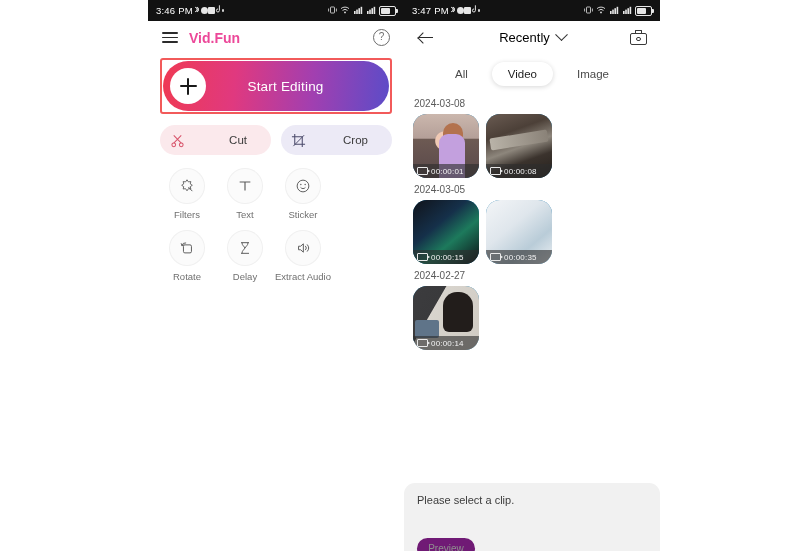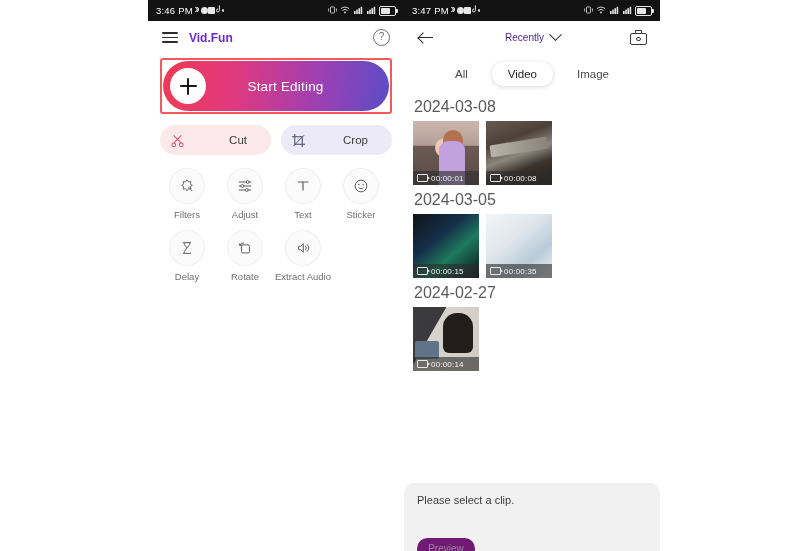--- a/index.html
+++ b/index.html
@@ -31,21 +31,21 @@
   .batt{
     width:15px;height:8px;border:1px solid #e6e6e6;border-radius:2px;position:relative;display:inline-block;
   }
   .batt:after{content:"";position:absolute;right:-2.5px;top:2px;width:1.5px;height:4px;background:#e6e6e6;border-radius:0 1px 1px 0;}
   .batt i{position:absolute;left:1px;top:1px;bottom:1px;width:60%;background:#e6e6e6;border-radius:1px;display:block;}
 
   
   .appbar{height:33px;display:flex;align-items:center;padding:0 14px;box-sizing:border-box;}
   .hamburger{width:16px;display:flex;flex-direction:column;gap:3px;cursor:pointer;}
   .hamburger span{display:block;height:1.8px;background:#2b2b2b;border-radius:1px;}
-  .app-title{font-size:12px;font-weight:bold;color:#6d28d9;margin-left:11px;}
+  .app-title{font-size:14px;font-weight:bold;color:#ec4899;margin-left:11px;}
   .help-ico{
     margin-left:auto;width:15px;height:15px;border:1.3px solid #6d6d6d;border-radius:50%;
     color:#6d6d6d;font-size:10px;line-height:13px;text-align:center;cursor:pointer;
   }
 
   
   .start-wrap{position:relative;margin:4px 12px 0 12px;padding:3px;}
   .start-hl{
     position:absolute;left:0;top:0;right:0;bottom:0;
     border:2px solid #f25a5a;border-radius:3px;box-sizing:border-box;pointer-events:none;
@@ -94,40 +94,40 @@
   .gallery-bar{height:33px;display:flex;align-items:center;padding:0 13px;box-sizing:border-box;}
   .back-arrow{width:18px;height:18px;position:relative;cursor:pointer;}
   .back-arrow:before{
     content:"";position:absolute;left:2px;top:8.2px;width:14px;height:1.6px;background:#2b2b2b;
   }
   .back-arrow:after{
     content:"";position:absolute;left:2px;top:5px;width:7px;height:7px;
     border-left:1.6px solid #2b2b2b;border-bottom:1.6px solid #2b2b2b;transform:rotate(45deg);
   }
   .gallery-title-wrap{flex:1;display:flex;align-items:center;justify-content:center;gap:7px;cursor:pointer;}
-  .gallery-title{font-size:10px;color:#4c1d95;}
+  .gallery-title{font-size:13px;color:#000000;}
   .chev{width:8px;height:8px;border-right:1.6px solid #333;border-bottom:1.6px solid #333;transform:rotate(45deg) translate(-2px,-2px);}
   .cam-ico{width:17px;height:15px;position:relative;cursor:pointer;}
   .cam-body{position:absolute;left:0;bottom:0;width:17px;height:12.5px;border:1.5px solid #3a3a3a;border-radius:2px;box-sizing:border-box;}
   .cam-hump{position:absolute;left:5px;top:0;width:7px;height:3px;border:1.5px solid #3a3a3a;border-bottom:none;border-radius:1px 1px 0 0;box-sizing:border-box;}
   .cam-lens{position:absolute;left:6.2px;bottom:4px;width:4.5px;height:4.5px;border:1.4px solid #3a3a3a;border-radius:50%;box-sizing:border-box;}
 
   
   .tabs{display:flex;justify-content:center;align-items:center;gap:8px;padding:8px 0 6px 0;}
   .tab{
     font-size:11.5px;color:#4a4a4a;padding:6px 16px;border-radius:14px;cursor:pointer;
   }
   .tab.active{background:#fff;box-shadow:0 1px 5px rgba(0,0,0,.16);color:#1c1c1c;}
 
   
   .groups{padding:0 9px;}
-  .date{font-size:16px;color:#5a5a5a;margin:6px 0 5px 1px;}
+  .date{font-size:10px;color:#5a5a5a;margin:6px 0 5px 1px;}
   .thumbs{display:flex;gap:7px;}
   .thumb{
-    width:66px;height:64px;border-radius:0;overflow:hidden;position:relative;cursor:pointer;
+    width:66px;height:64px;border-radius:14px;overflow:hidden;position:relative;cursor:pointer;
     background:#0369a1;flex:0 0 auto;
   }
   .dur{
     position:absolute;left:0;right:0;bottom:0;height:14px;background:rgba(45,45,45,.62);
     display:flex;align-items:center;gap:3px;padding-left:4px;box-sizing:border-box;
   }
   .dur-cam{
     width:9px;height:6px;border:1px solid #e9e9e9;border-radius:1px;position:relative;flex:0 0 auto;
   }
   .dur-cam:after{content:"";position:absolute;right:-3px;top:0.6px;border-left:3px solid #e9e9e9;border-top:2px solid transparent;border-bottom:2px solid transparent;}
@@ -279,31 +279,20 @@
             <svg width="16" height="16" viewBox="0 0 18 18">
                 <path d="M9 2l1.6 2.4L13.3 4l-.6 2.7 2.3 1.5-2.3 1.5.6 2.7-2.7-.4L9 14.4 7.4 12l-2.7.4.6-2.7L3 8.2l2.3-1.5L4.7 4l2.7.4z" stroke="#5c5c5c" stroke-width="1" fill="none" stroke-linejoin="round"></path>
                 <path d="M10.6 10.2l4.4 4.6" stroke="#5c5c5c" stroke-width="1.1"></path>
               </svg>
           </div>
           <div class="tool-label">Filters</div>
         </div>
         <div class="tool">
           <div class="tool-circle">
             <svg width="16" height="16" viewBox="0 0 18 18">
-                <path d="M2 4.5h14M2 9h14M2 13.5h14" stroke="#5c5c5c" stroke-width="1.2"></path>
-                <circle cx="12" cy="4.5" r="1.6" fill="#fbfbfb" stroke="#5c5c5c" stroke-width="1.1"></circle>
-                <circle cx="6" cy="9" r="1.6" fill="#fbfbfb" stroke="#5c5c5c" stroke-width="1.1"></circle>
-                <circle cx="11" cy="13.5" r="1.6" fill="#fbfbfb" stroke="#5c5c5c" stroke-width="1.1"></circle>
-              </svg>
-          </div>
-          <div class="tool-label">Adjust</div>
-        </div>
-        <div class="tool">
-          <div class="tool-circle">
-            <svg width="16" height="16" viewBox="0 0 18 18">
                 <path d="M3 4.5h12M9 4.5v9.5" stroke="#5c5c5c" stroke-width="1.3"></path>
               </svg>
           </div>
           <div class="tool-label">Text</div>
         </div>
         <div class="tool">
           <div class="tool-circle">
             <svg width="16" height="16" viewBox="0 0 18 18">
                 <circle cx="9" cy="9" r="6.6" stroke="#5c5c5c" stroke-width="1.1" fill="none"></circle>
                 <circle cx="6.6" cy="7.3" r="0.8" fill="#5c5c5c"></circle>
@@ -311,34 +300,34 @@
                 <path d="M6.3 10.6a3.4 3.4 0 005.4 0" stroke="#5c5c5c" stroke-width="1.1" fill="none"></path>
               </svg>
           </div>
           <div class="tool-label">Sticker</div>
         </div>
       </div>
       <div class="tool-row">
         <div class="tool">
           <div class="tool-circle">
             <svg width="16" height="16" viewBox="0 0 18 18">
-                <path d="M4.5 3h9M4.5 15h9M5.6 3c0 3 2.6 4.3 3.4 6 .8-1.7 3.4-3 3.4-6M5.6 15c0-3 2.6-4.3 3.4-6" stroke="#5c5c5c" stroke-width="1.1" fill="none"></path>
-              </svg>
-          </div>
-          <div class="tool-label">Delay</div>
-        </div>
-        <div class="tool">
-          <div class="tool-circle">
-            <svg width="16" height="16" viewBox="0 0 18 18">
                 <rect x="5" y="5.5" width="9" height="9" rx="1.6" stroke="#5c5c5c" stroke-width="1.1" fill="none"></rect>
                 <path d="M3.2 6.4A4.3 4.3 0 018 3.3" stroke="#5c5c5c" stroke-width="1.1" fill="none"></path>
                 <path d="M2.4 3.6l.9 3 2.6-1.4" stroke="#5c5c5c" stroke-width="1" fill="none"></path>
               </svg>
           </div>
           <div class="tool-label">Rotate</div>
+        </div>
+        <div class="tool">
+          <div class="tool-circle">
+            <svg width="16" height="16" viewBox="0 0 18 18">
+                <path d="M4.5 3h9M4.5 15h9M5.6 3c0 3 2.6 4.3 3.4 6 .8-1.7 3.4-3 3.4-6M5.6 15c0-3 2.6-4.3 3.4-6" stroke="#5c5c5c" stroke-width="1.1" fill="none"></path>
+              </svg>
+          </div>
+          <div class="tool-label">Delay</div>
         </div>
         <div class="tool">
           <div class="tool-circle">
             <svg width="16" height="16" viewBox="0 0 18 18">
                 <path d="M4 7h2.3L9.4 4.3v9.4L6.3 11H4z" stroke="#5c5c5c" stroke-width="1.1" fill="none" stroke-linejoin="round"></path>
                 <path d="M11.6 6.6a3.4 3.4 0 010 4.8M13.6 5a6 6 0 010 8" stroke="#5c5c5c" stroke-width="1.1" fill="none"></path>
               </svg>
           </div>
           <div class="tool-label">Extract Audio</div>
         </div>

